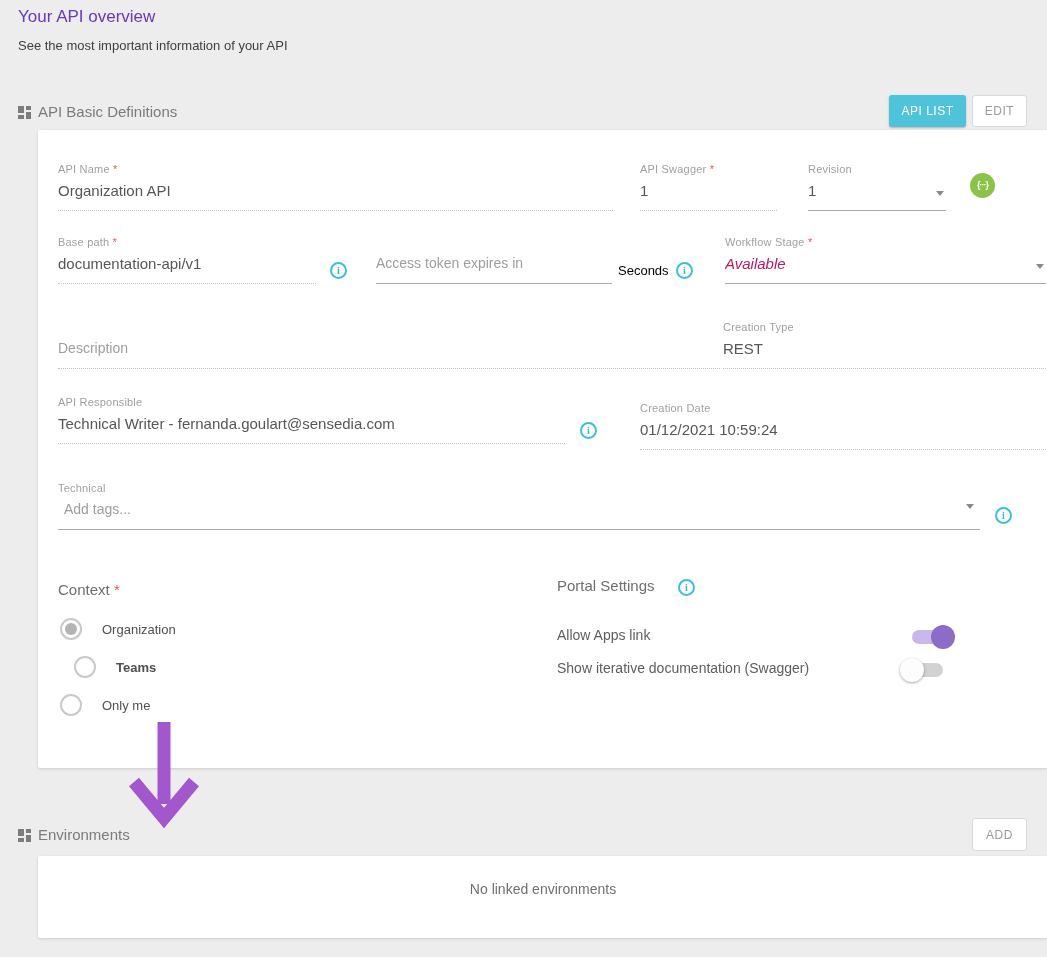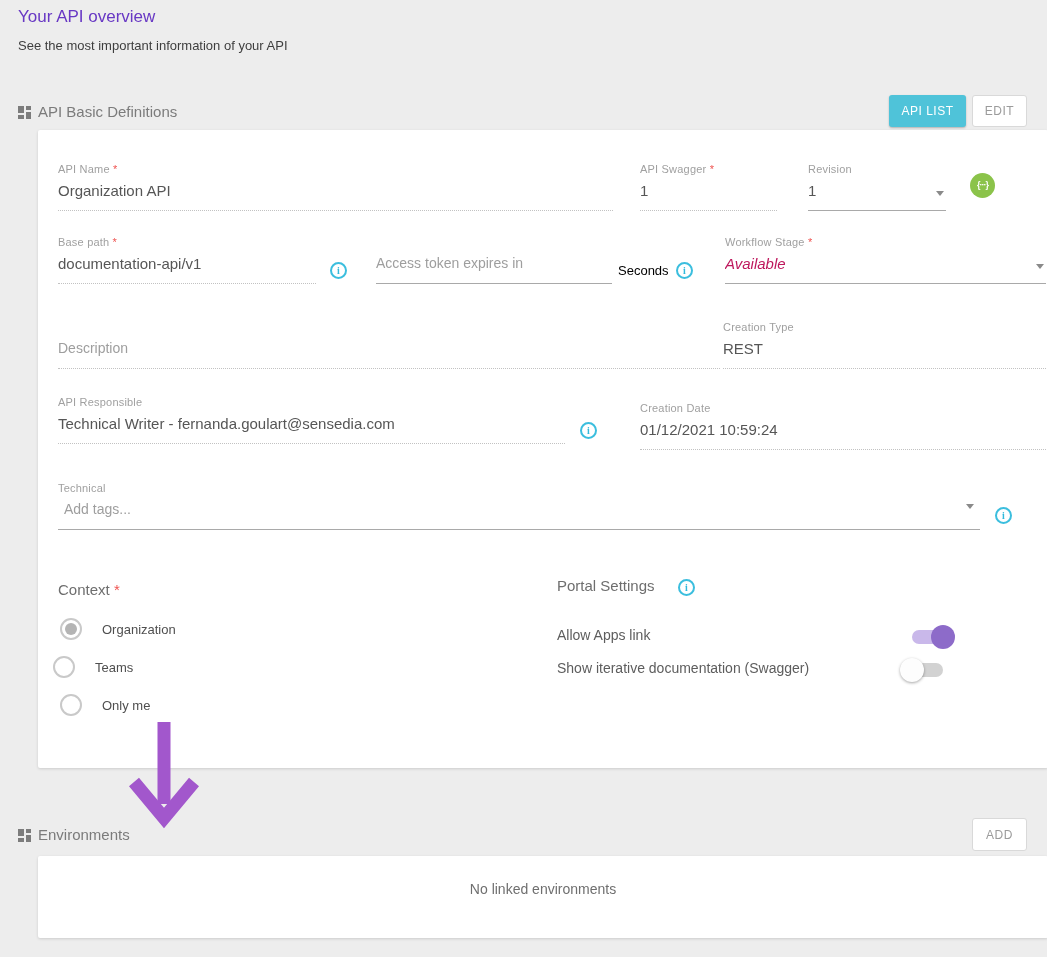--- a/index.html
+++ b/index.html
@@ -139,21 +139,21 @@
       <div class="f-value placeholder" style="padding-left:6px;">Add tags...</div>
       <span class="caret" style="right:6px;bottom:20px;"></span>
     </div>
     <div class="info-icon" style="left:957px;top:377px;">i</div>
 
     <div class="ctx-title" style="left:20px;top:451px;"><span>Context</span> <span class="req">*</span></div>
     <div class="radio-row" style="left:22px;top:488px;">
       <span class="radio checked"></span>
       <span class="radio-label">Organization</span>
     </div>
-    <div class="radio-row" style="left:15px;top:526px;">
+    <div class="radio-row" style="left:36px;top:526px;font-weight:bold;">
       <span class="radio"></span>
       <span class="radio-label">Teams</span>
     </div>
     <div class="radio-row" style="left:22px;top:564px;">
       <span class="radio"></span>
       <span class="radio-label">Only me</span>
     </div>
 
     <div class="ctx-title" style="left:519px;top:447px;">Portal Settings</div>
     <div class="info-icon" style="left:640px;top:449px;">i</div>

